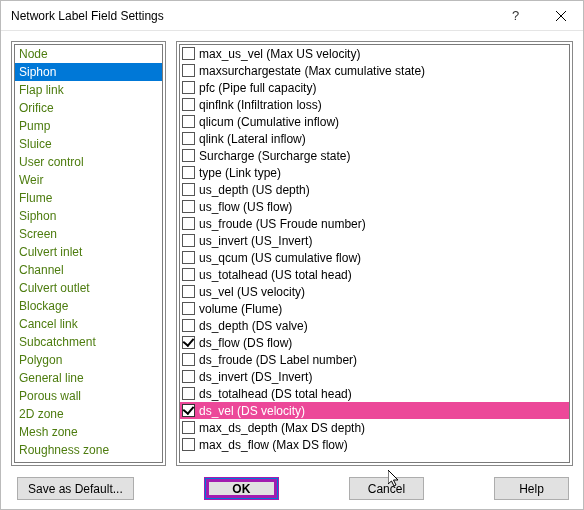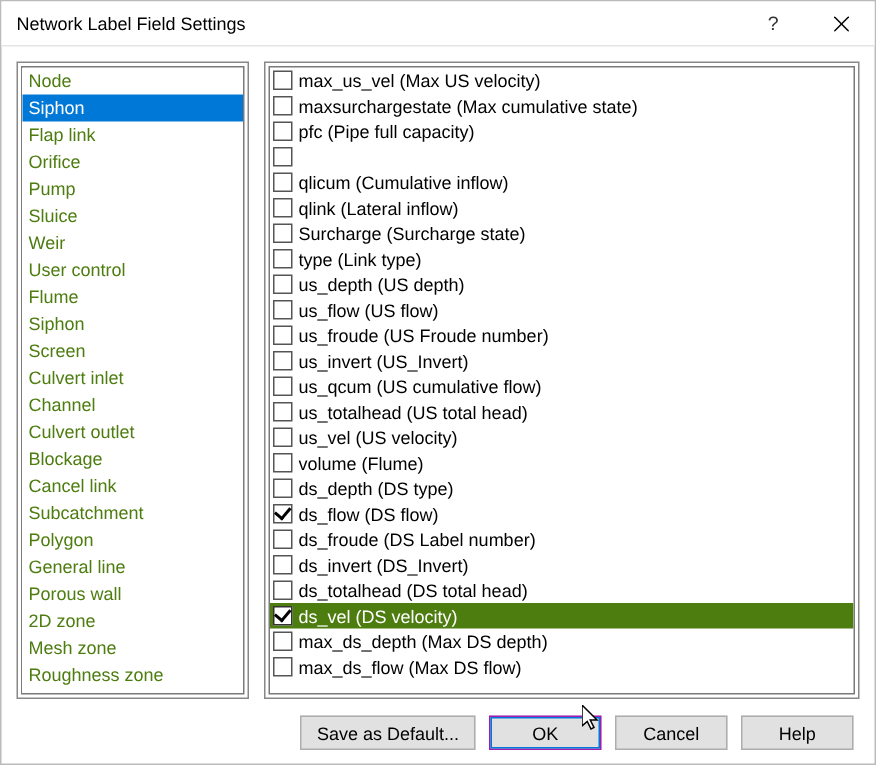--- a/index.html
+++ b/index.html
@@ -127,52 +127,53 @@
     height: 8px;
     border: solid #000;
     border-width: 0 2px 2px 0;
     transform: rotate(40deg);
   }
   .check-item .lbl {
     flex: 1;
     overflow: hidden;
   }
   .check-item.selected {
-    background: #4d7c0f;
+    background: #ec4899;
     color: #fff;
   }
   .check-item.selected .cb {
     border-color: #333;
     background: #fff;
   }
   .check-item.selected.checked .cb::after {
     border-color: #000;
   }
   .footer {
     height: 42px;
     display: flex;
     align-items: center;
-    justify-content: flex-end;
+    justify-content: space-between;
     gap: 9px;
     padding: 0 14px 8px 16px;
   }
   .btn {
     min-width: 75px;
     height: 23px;
     background: #e1e1e1;
     border: 1px solid #adadad;
     font-size: 12px;
     font-family: inherit;
     padding: 0 10px;
     cursor: pointer;
   }
   .btn.default {
-    border: 1px solid #a21caf;
+    border: 5px solid #a21caf;
     outline: 1px solid #0078d7;
     outline-offset: -2px;
+    font-weight: bold;
   }
   .btn.wide { min-width: 110px; }
   .cursor {
     position: absolute;
     pointer-events: none;
   }
 </style>
 </head>
 <body>
 
@@ -193,22 +194,22 @@
 
   <div class="content">
     <div class="panel left">
       <div class="listbox" id="category-list">
           <div class="item">Node</div>
           <div class="item selected">Siphon</div>
           <div class="item">Flap link</div>
           <div class="item">Orifice</div>
           <div class="item">Pump</div>
           <div class="item">Sluice</div>
+          <div class="item">User control</div>
           <div class="item">Weir</div>
-          <div class="item">User control</div>
           <div class="item">Flume</div>
           <div class="item">Siphon</div>
           <div class="item">Screen</div>
           <div class="item">Culvert inlet</div>
           <div class="item">Channel</div>
           <div class="item">Culvert outlet</div>
           <div class="item">Blockage</div>
           <div class="item">Cancel link</div>
           <div class="item">Subcatchment</div>
           <div class="item">Polygon</div>
@@ -229,20 +230,21 @@
           <div class="check-item">
             <span class="cb"></span>
             <span class="lbl">maxsurchargestate (Max cumulative state)</span>
           </div>
           <div class="check-item">
             <span class="cb"></span>
             <span class="lbl">pfc (Pipe full capacity)</span>
           </div>
           <div class="check-item">
             <span class="cb"></span>
+            <span class="lbl">qinflnk (Infiltration loss)</span>
           </div>
           <div class="check-item">
             <span class="cb"></span>
             <span class="lbl">qlicum (Cumulative inflow)</span>
           </div>
           <div class="check-item">
             <span class="cb"></span>
             <span class="lbl">qlink (Lateral inflow)</span>
           </div>
           <div class="check-item">
@@ -280,21 +282,21 @@
           <div class="check-item">
             <span class="cb"></span>
             <span class="lbl">us_vel (US velocity)</span>
           </div>
           <div class="check-item">
             <span class="cb"></span>
             <span class="lbl">volume (Flume)</span>
           </div>
           <div class="check-item">
             <span class="cb"></span>
-            <span class="lbl">ds_depth (DS type)</span>
+            <span class="lbl">ds_depth (DS valve)</span>
           </div>
           <div class="check-item checked">
             <span class="cb"></span>
             <span class="lbl">ds_flow (DS flow)</span>
           </div>
           <div class="check-item">
             <span class="cb"></span>
             <span class="lbl">ds_froude (DS Label number)</span>
           </div>
           <div class="check-item">

